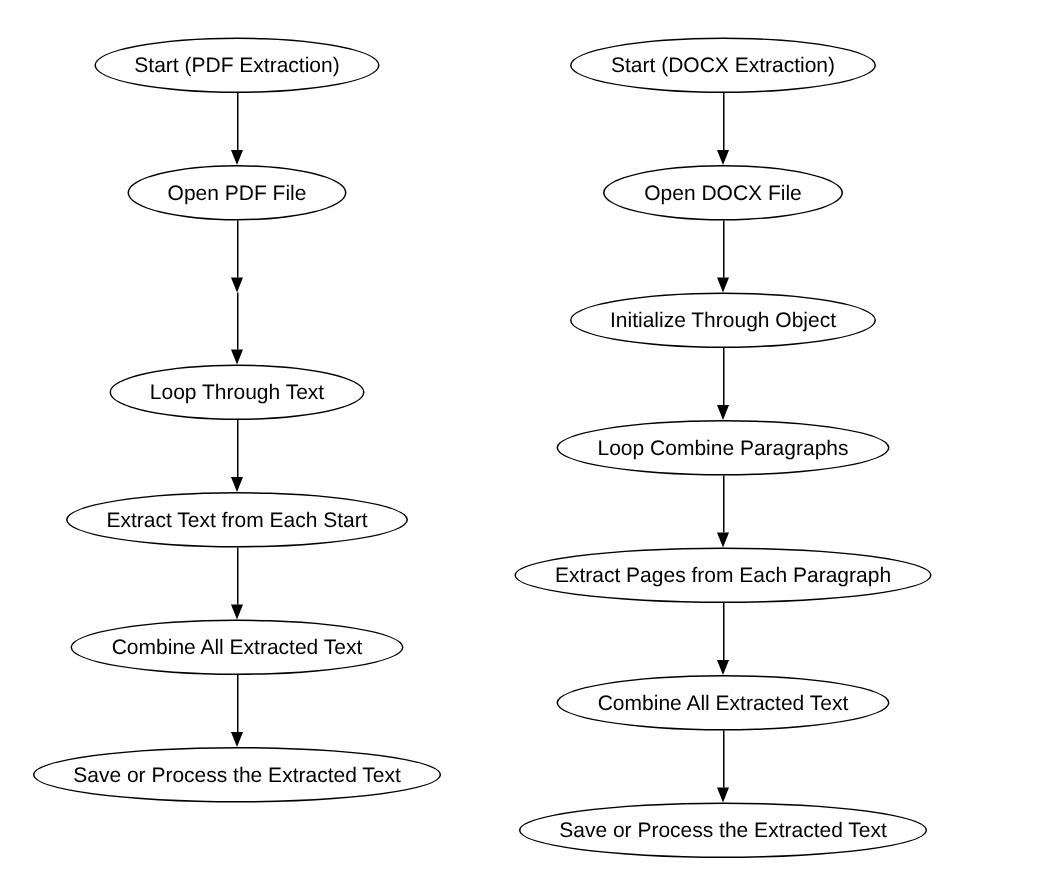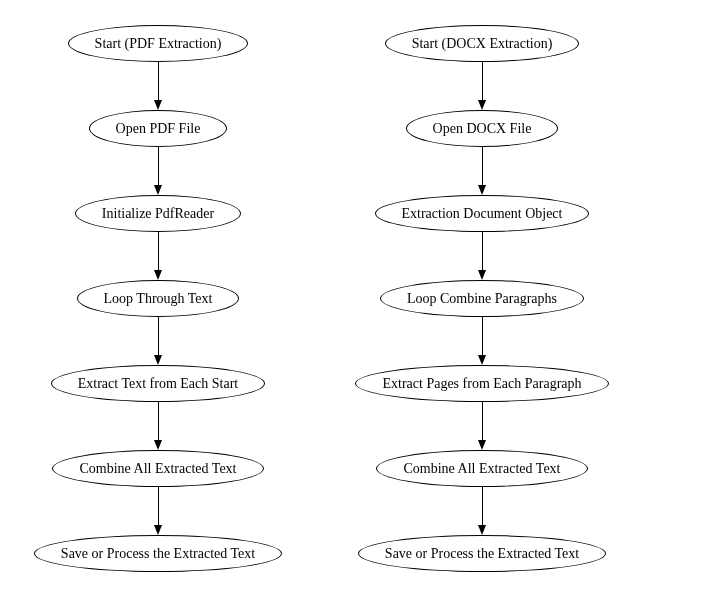--- a/index.html
+++ b/index.html
@@ -10,21 +10,21 @@
   html, body {
     margin: 0;
     padding: 0;
     background: var(--bg);
   }
   .diagram {
     position: relative;
     width: 668px;
     height: 595px;
     background: var(--bg);
-    font-family: Liberation Serif, serif;
+    font-family: Liberation Sans, sans-serif;
     color: var(--text);
     overflow: hidden;
   }
   .flow-col {
     position: absolute;
     top: 0;
     display: flex;
     flex-direction: column;
     align-items: center;
   }
@@ -74,21 +74,20 @@
     <div class="head"></div>
   </div>
 
   <div class="node">Open PDF File</div>
 
   <div class="arrow">
     <div class="shaft"></div>
     <div class="head"></div>
   </div>
 
-  <div class="node">Initialize PdfReader</div>
 
   <div class="arrow">
     <div class="shaft"></div>
     <div class="head"></div>
   </div>
 
   <div class="node">Loop Through Text</div>
 
   <div class="arrow">
     <div class="shaft"></div>
@@ -119,21 +118,21 @@
     <div class="head"></div>
   </div>
 
   <div class="node">Open DOCX File</div>
 
   <div class="arrow">
     <div class="shaft"></div>
     <div class="head"></div>
   </div>
 
-  <div class="node">Extraction Document Object</div>
+  <div class="node">Initialize Through Object</div>
 
   <div class="arrow">
     <div class="shaft"></div>
     <div class="head"></div>
   </div>
 
   <div class="node">Loop Combine Paragraphs</div>
 
   <div class="arrow">
     <div class="shaft"></div>

